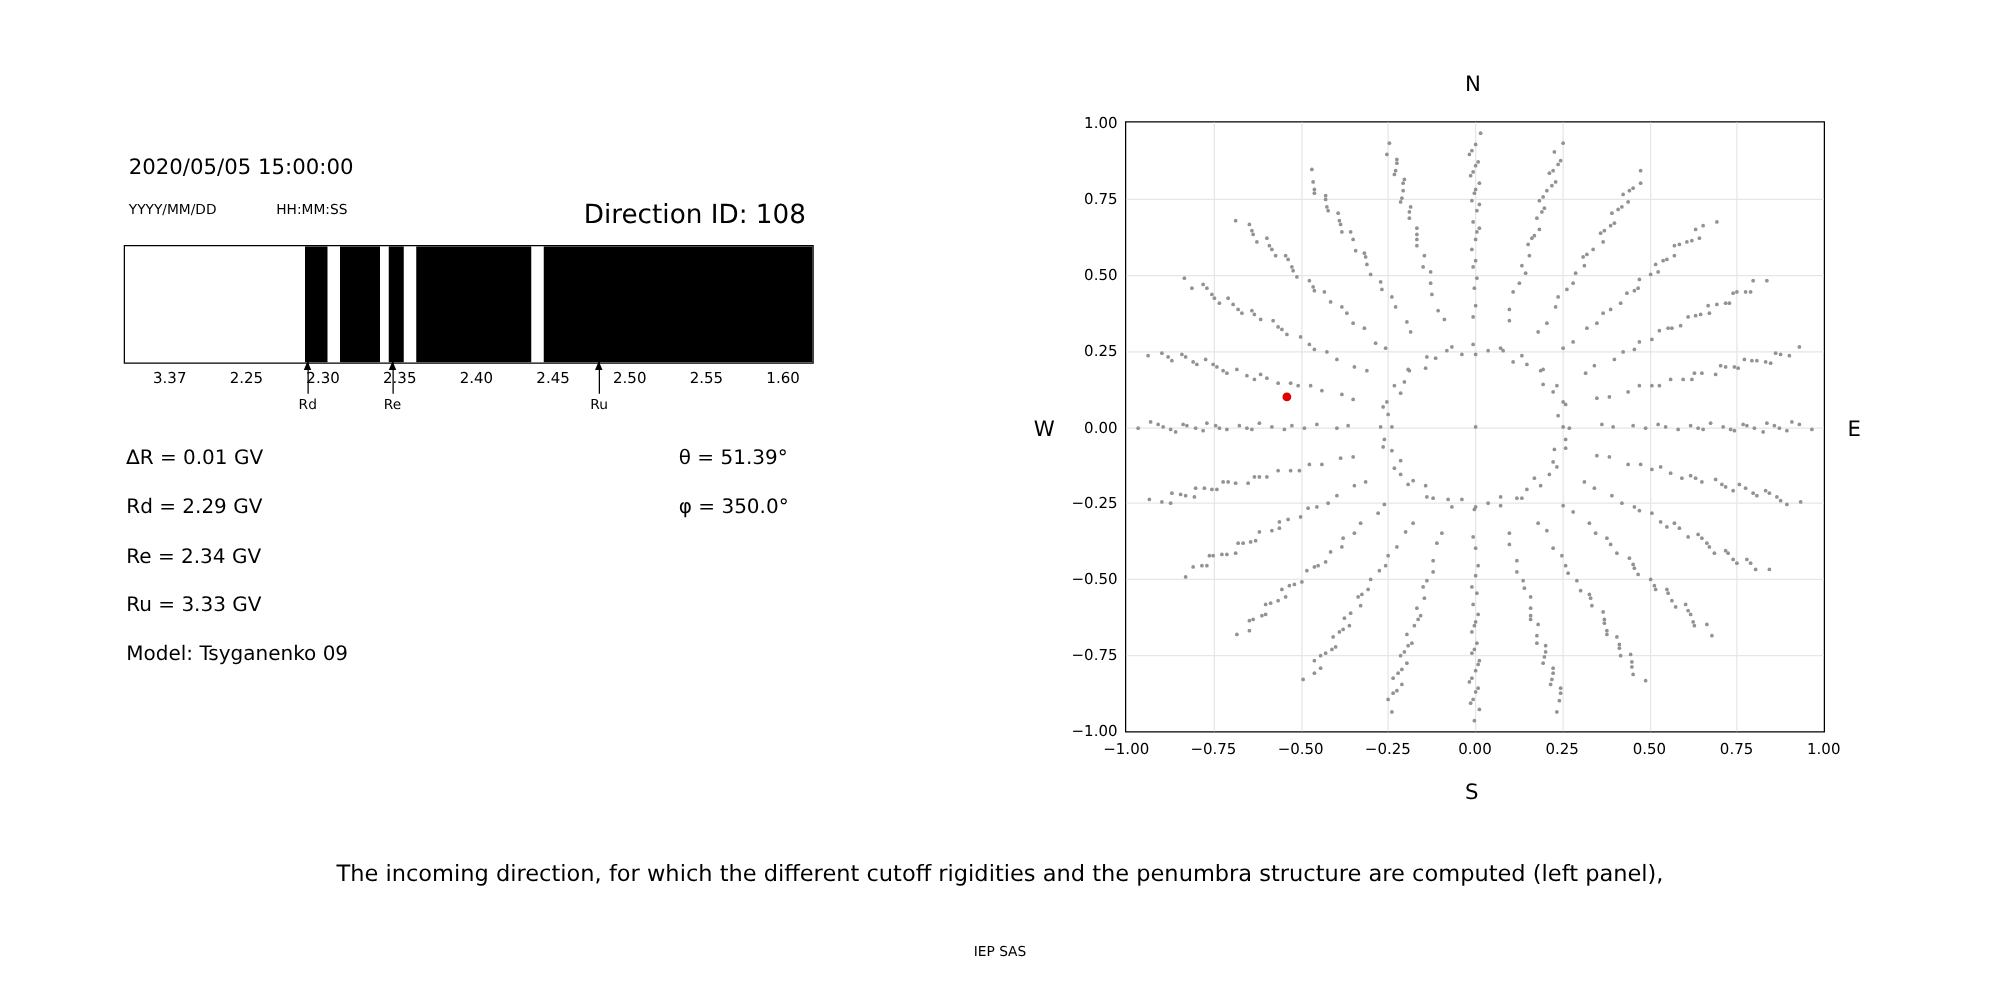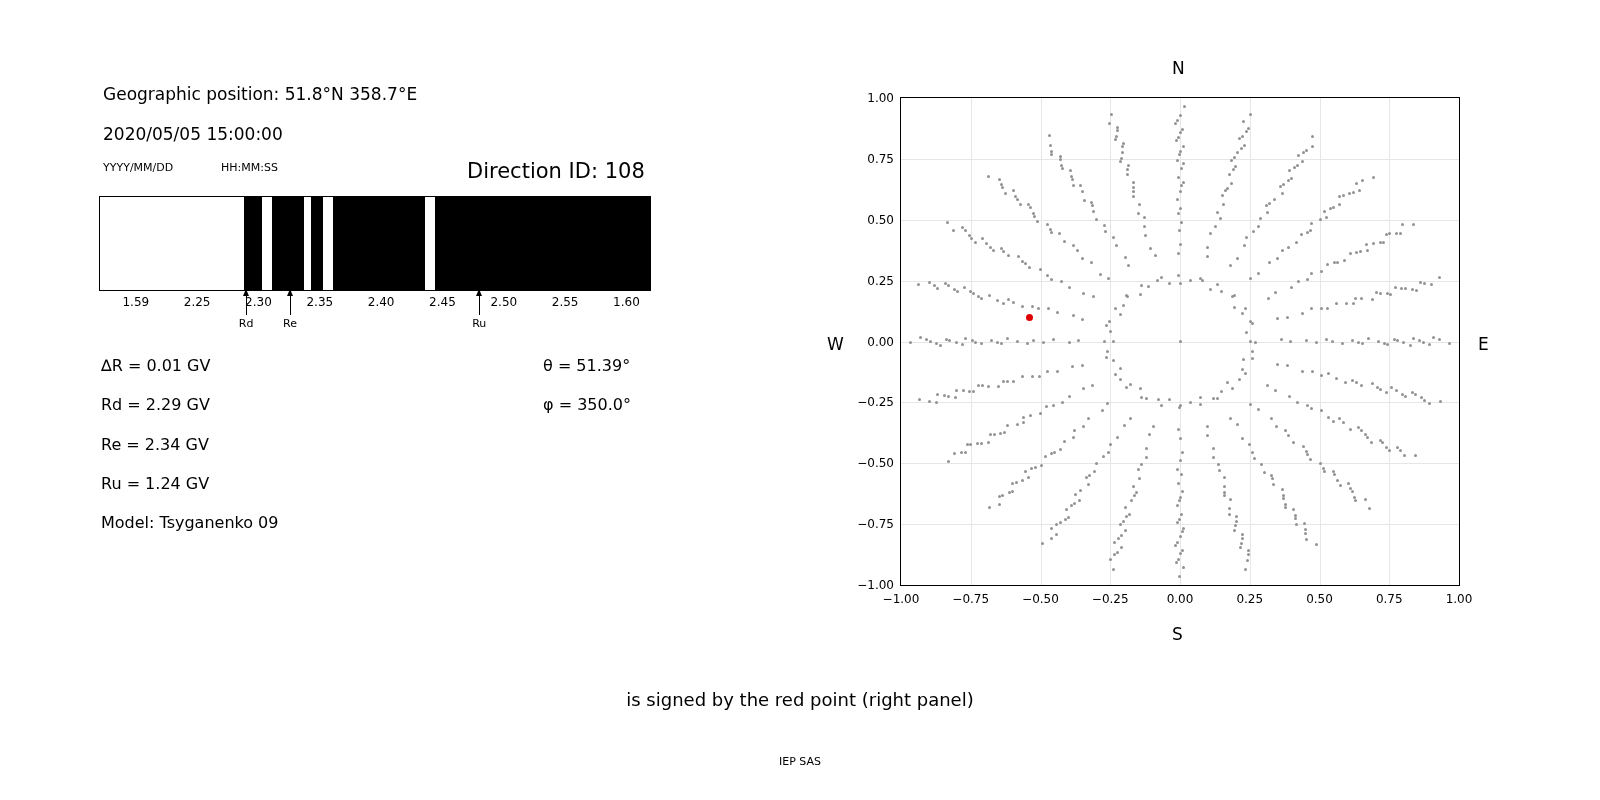--- a/index.html
+++ b/index.html
@@ -201,67 +201,66 @@
     width: 1600px;
     text-align: center;
     font-size: 11px;
   }
 </style>
 </head>
 <body>
 
 <div id="left-panel">
 
-  <div class="txt" id="geo-position">Geographic position: 51.8°N 358.7°E</div>
   <div class="txt" id="datetime">2020/05/05 15:00:00</div>
   <div class="txt" id="fmt-date">YYYY/MM/DD</div>
   <div class="txt" id="fmt-time">HH:MM:SS</div>
   <div class="txt" id="direction-id">Direction ID: 108</div>
 
   <div id="penumbra-wrap">
     <div id="penumbra-strip">
         <div class="band" style="left: 143.52px; width: 18.4px;"></div>
         <div class="band" style="left: 171.733px; width: 31.8933px;"></div>
         <div class="band" style="left: 210.987px; width: 12.2667px;"></div>
         <div class="band" style="left: 233.067px; width: 92px;"></div>
         <div class="band" style="left: 334.88px; width: 217.12px;"></div>
       </div>
   <div class="marker" style="left: 147.2px; top: 93px; height: 50px;">
         <div class="arrow-line"></div>
         <div class="arrow-head"></div>
         <div class="marker-label">Rd</div>
       </div>
-      <div class="marker" style="left: 191px; top: 93px; height: 50px;">
+      <div class="marker" style="left: 215px; top: 93px; height: 50px;">
         <div class="arrow-line"></div>
         <div class="arrow-head"></div>
         <div class="marker-label">Re</div>
       </div>
       <div class="marker" style="left: 380.267px; top: 93px; height: 50px;">
         <div class="arrow-line"></div>
         <div class="arrow-head"></div>
         <div class="marker-label">Ru</div>
       </div>
     </div>
 
   <div id="penumbra-axis">
-      <div class="tick-label" style="left: 36.8px;">1.59</div>
+      <div class="tick-label" style="left: 36.8px;">3.37</div>
       <div class="tick-label" style="left: 98.1333px;">2.25</div>
       <div class="tick-label" style="left: 159.467px;">2.30</div>
       <div class="tick-label" style="left: 220.8px;">2.35</div>
       <div class="tick-label" style="left: 282.133px;">2.40</div>
       <div class="tick-label" style="left: 343.467px;">2.45</div>
       <div class="tick-label" style="left: 404.8px;">2.50</div>
       <div class="tick-label" style="left: 466.133px;">2.55</div>
       <div class="tick-label" style="left: 527.467px;">1.60</div>
     </div>
 
   <div class="result" id="res-dr">∆R = 0.01 GV</div>
   <div class="result" id="res-rd">Rd = 2.29 GV</div>
   <div class="result" id="res-re">Re = 2.34 GV</div>
-  <div class="result" id="res-ru">Ru = 1.24 GV</div>
+  <div class="result" id="res-ru">Ru = 3.33 GV</div>
   <div class="result" id="res-model">Model: Tsyganenko 09</div>
   <div class="result" id="res-theta">θ = 51.39°</div>
   <div class="result" id="res-phi">φ = 350.0°</div>
 </div>
 
 <div id="right-panel">
   <div id="plot-frame">
       <div class="gridline-v" style="left: 69.75px;"></div>
       <div class="gridline-v" style="left: 139.5px;"></div>
       <div class="gridline-v" style="left: 209.25px;"></div>
@@ -962,15 +961,15 @@
     <div class="ytick" style="left: 88px; width: 46px; top: 158.875px;">0.75</div>
     <div class="ytick" style="left: 88px; width: 46px; top: 98px;">1.00</div>
   </div>
 
 <div class="compass" id="compass-n">N</div>
 <div class="compass" id="compass-s">S</div>
 <div class="compass" id="compass-w">W</div>
 <div class="compass" id="compass-e">E</div>
 
 <div id="caption">
-  <div>is signed by the red point (right panel)</div>
+  <div>The incoming direction, for which the different cutoff rigidities and the penumbra structure are computed (left panel),</div>
 </div>
 <div id="footer">IEP SAS</div>
 
 </body></html>

